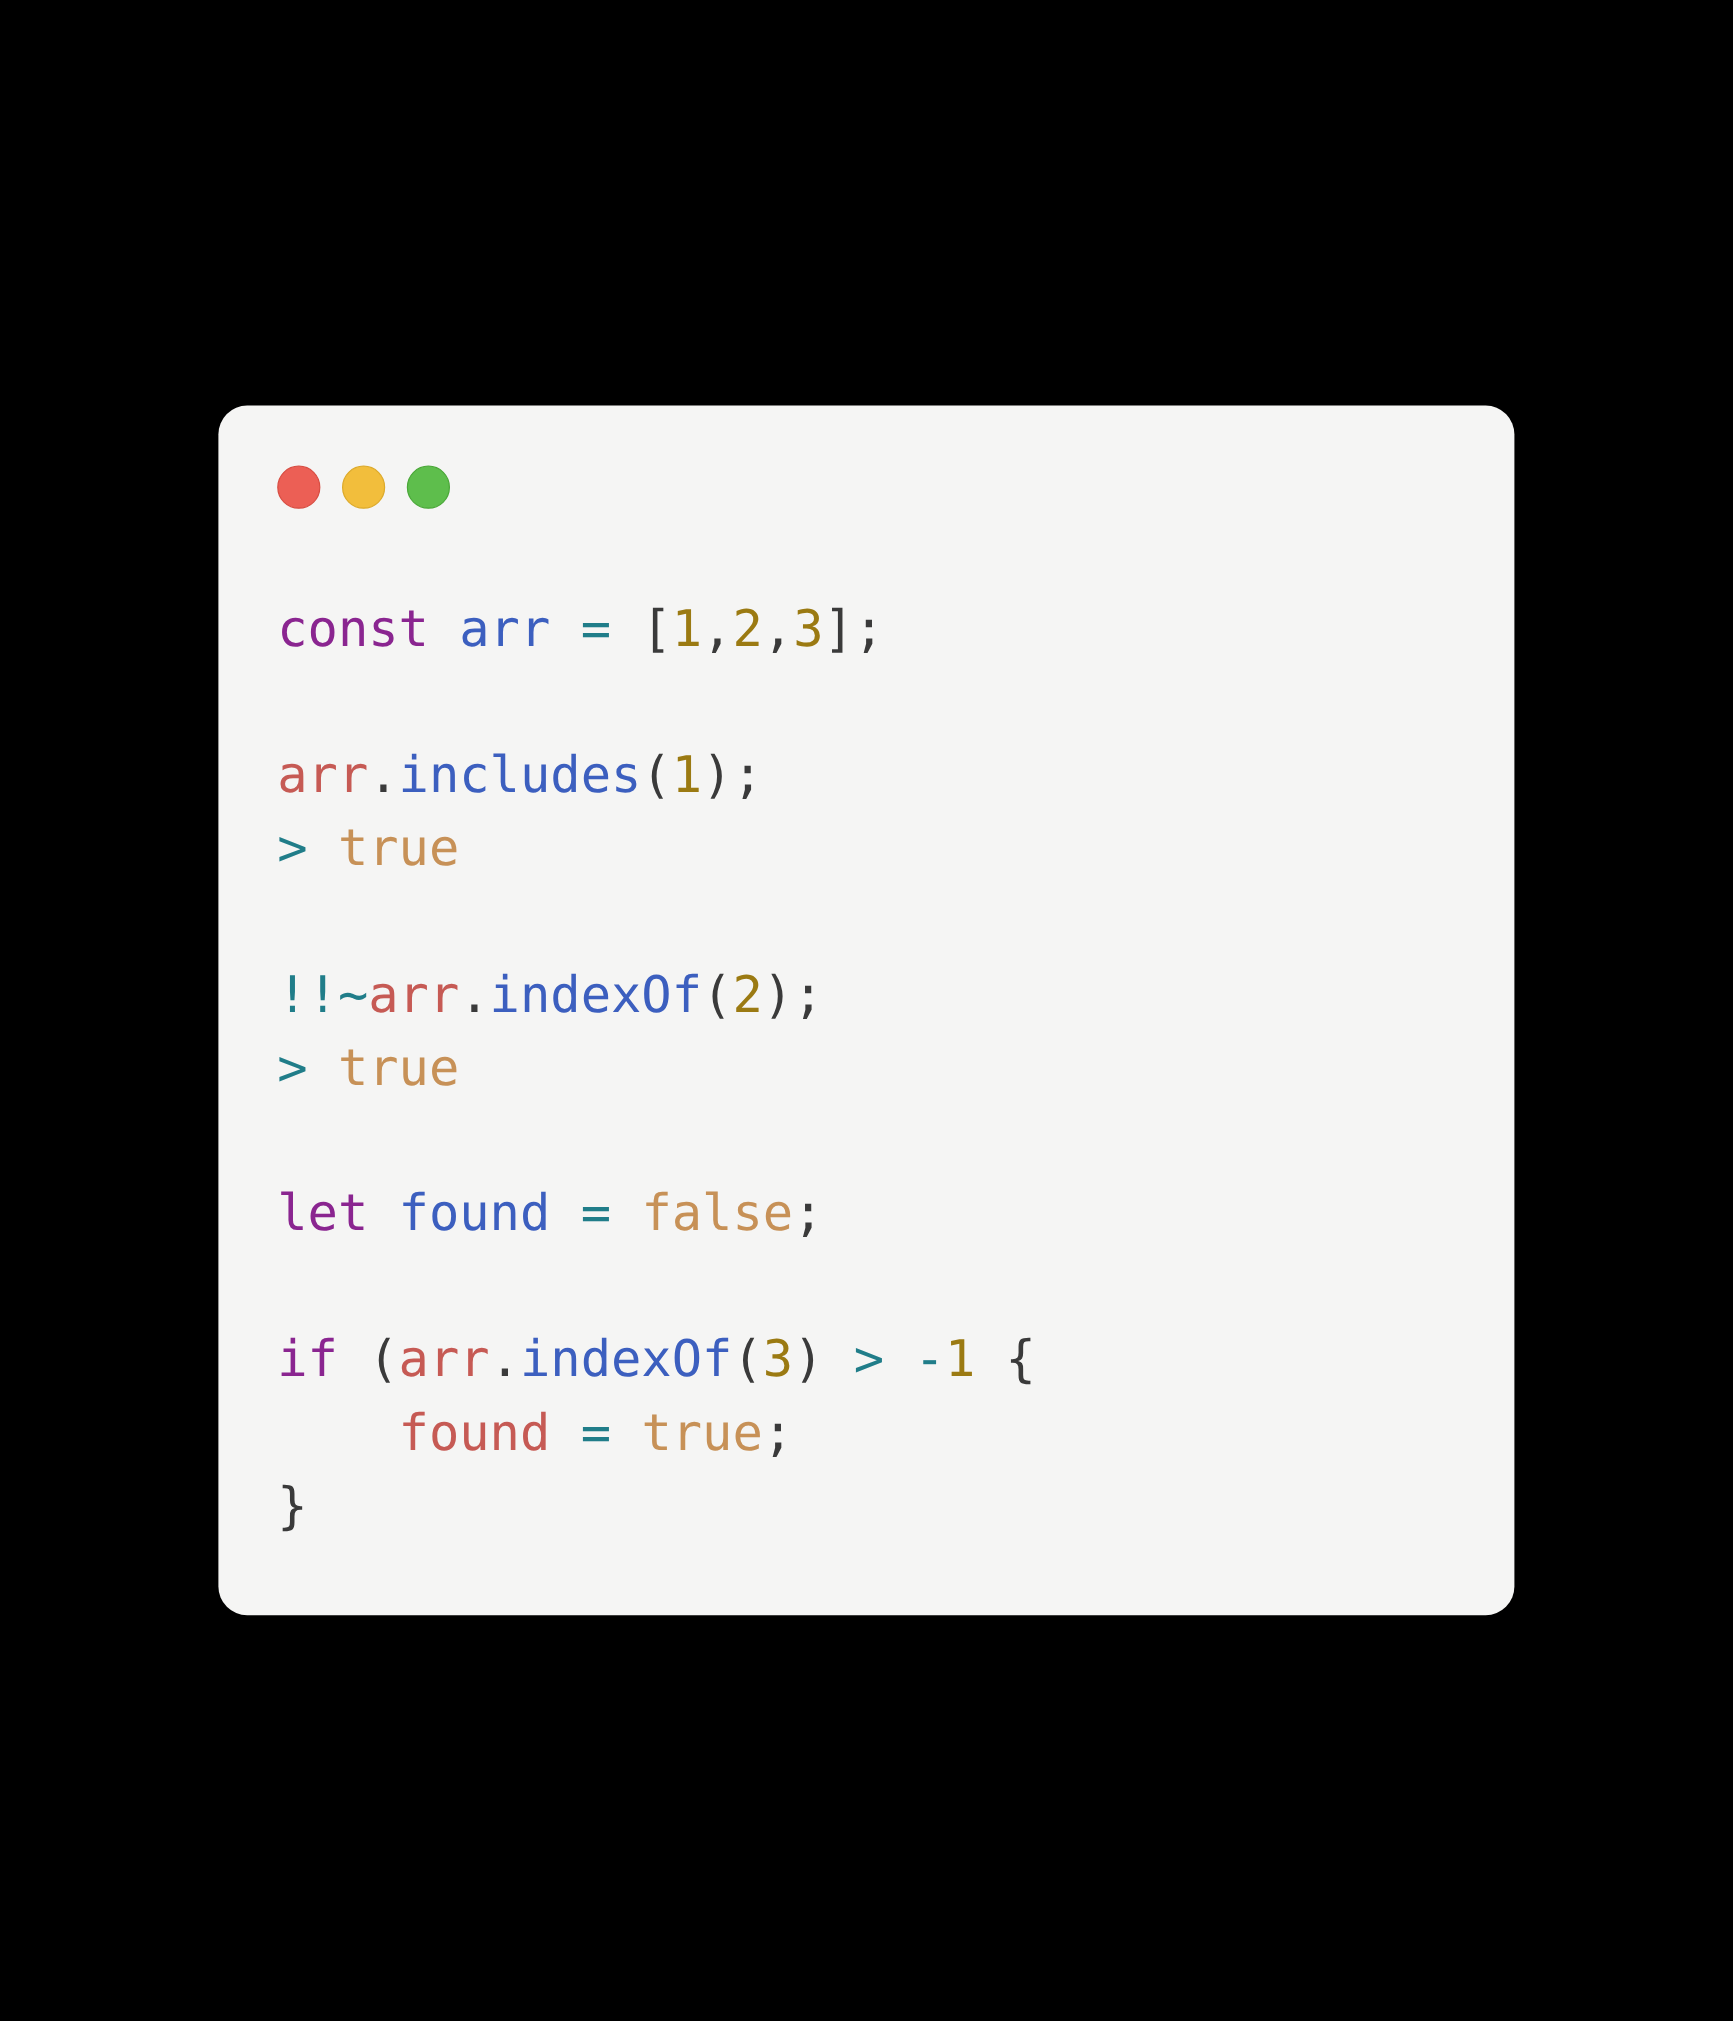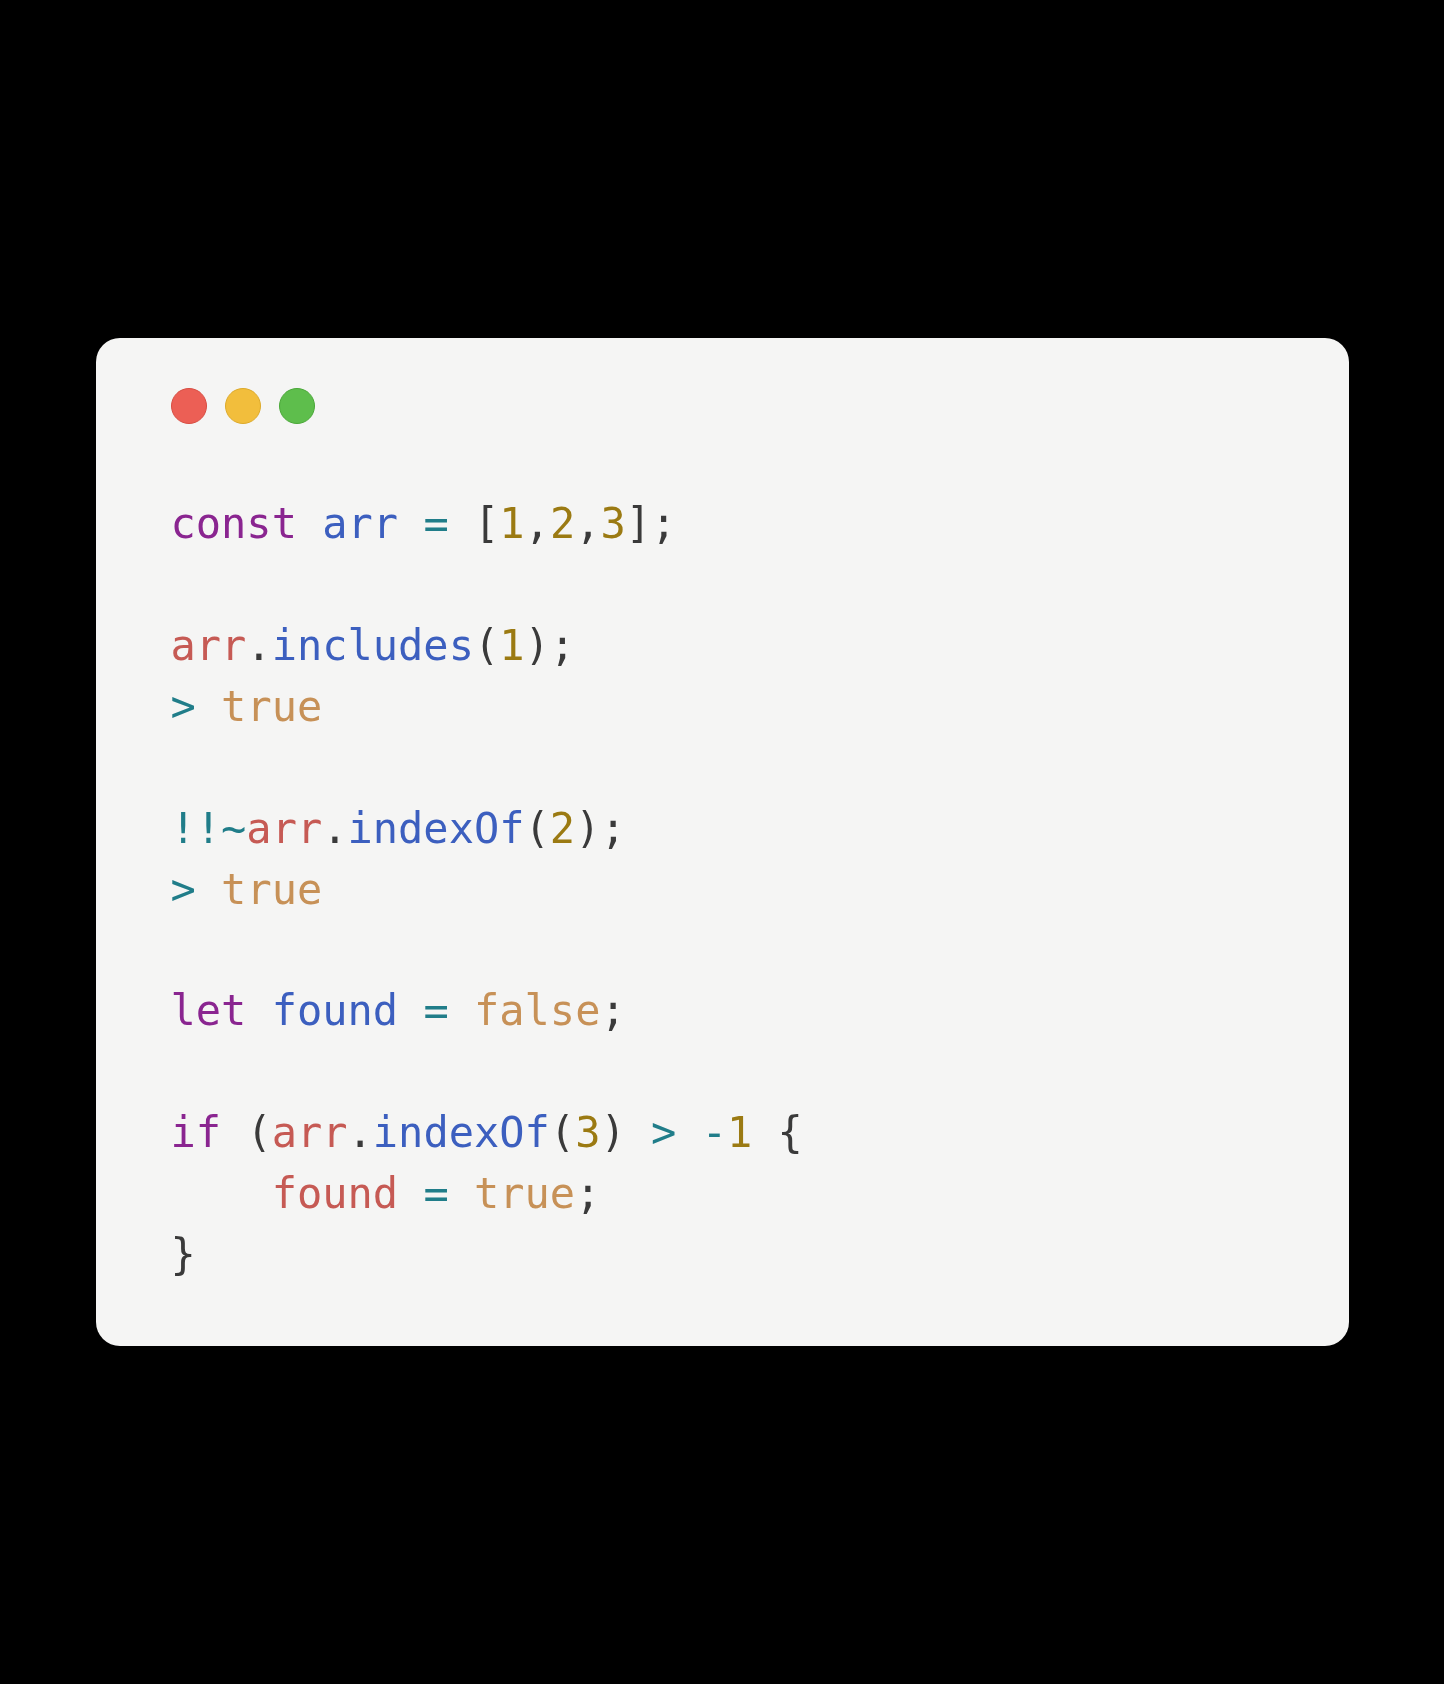--- a/index.html
+++ b/index.html
@@ -8,22 +8,22 @@
     width: 1444px;
     height: 1684px;
     display: flex;
     align-items: center;
     justify-content: center;
     font-family: "SF Mono", "Menlo", "Monaco", "Consolas", monospace;
   }
   .window {
     background: #f5f5f4;
     border-radius: 24px;
-    width: 1253px;
-    padding: 50px 55px 60px 75px;
+    width: 1080px;
+    padding: 50px 55px 60px 49px;
     box-shadow: 0 20px 60px rgba(0,0,0,0.5);
   }
   .traffic-lights {
     display: flex;
     gap: 18px;
     margin-bottom: 70px;
   }
   .traffic-light {
     width: 36px;
     height: 36px;

